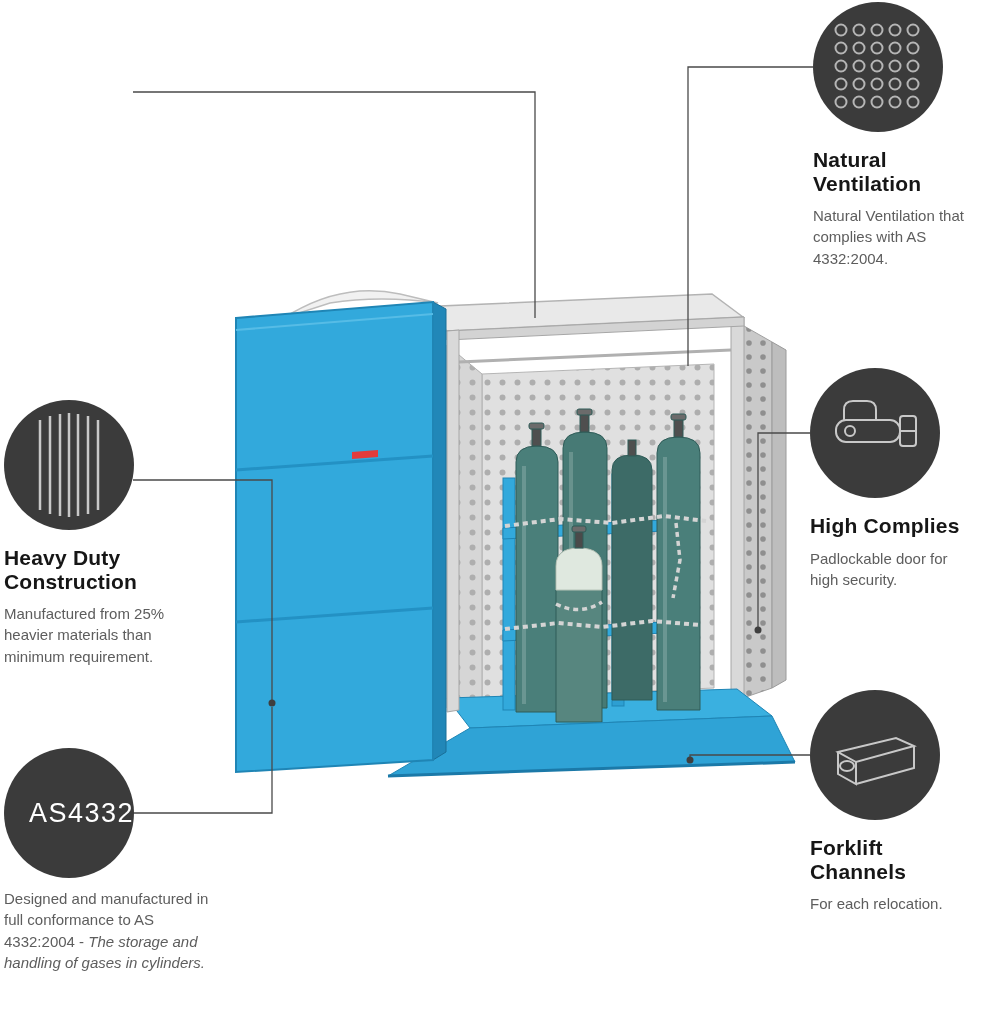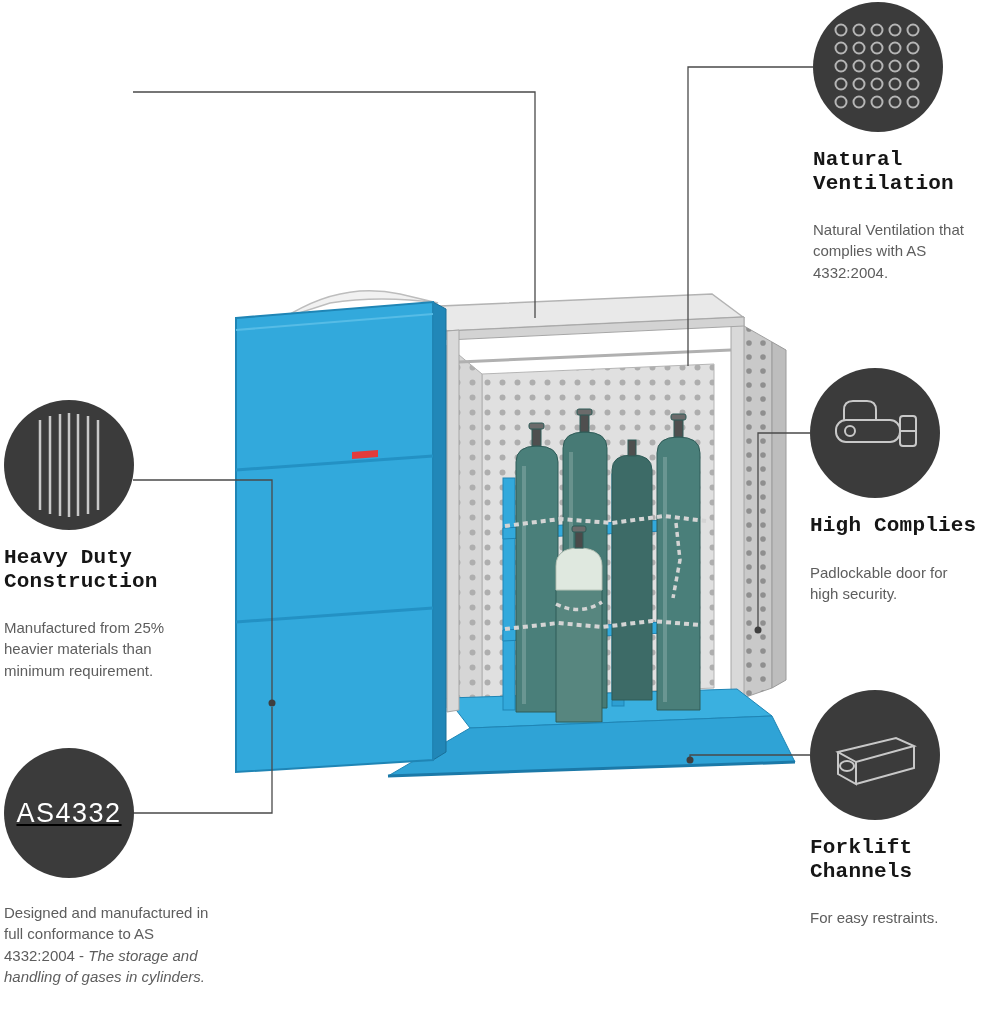--- a/index.html
+++ b/index.html
@@ -3,30 +3,30 @@
 <meta charset="utf-8">
 <style>
   * { margin:0; padding:0; box-sizing:border-box; }
   html,body { width:982px; height:1024px; background:#ffffff; font-family:"Liberation Sans", sans-serif; }
   .canvas { position:relative; width:982px; height:1024px; overflow:hidden; }
   svg.scene { position:absolute; left:0; top:0; }
   .feature { position:absolute; }
   .circle {
     width:130px; height:130px; border-radius:50%;
     background: var(--circle-bg, #3b3b3b);
-    overflow:hidden; display:flex; align-items:center; justify-content:center;text-decoration:underline;
+    overflow:hidden; display:flex; align-items:center; justify-content:flex-end;
   }
   .feature h3 {
     margin-top:16px;
     font-size:21px; font-weight:bold; line-height:1.12;
     color: var(--heading-text, #161616);
-    white-space: pre-line; letter-spacing:.2px;font-family:Liberation Mono, monospace;
+    white-space: pre-line; letter-spacing:.2px;
   }
   .feature p {
-    margin-top:24px;
+    margin-top:10px;
     font-size:15px; line-height:1.42;
     color: var(--body-text, #5d5d5d);
   }
   .feature .italic { font-style: italic; }
   .badge-text { color:#ffffff; font-size:27px; letter-spacing:1.5px; }
   .f-l1 { left:4px;  top:27px;  width:198px; }
   .f-l2 { left:4px;  top:400px; width:198px; }
   .f-l3 { left:4px;  top:748px; width:205px; }
   .f-r1 { left:813px; top:2px;   width:168px; }
   .f-r2 { left:810px; top:368px; width:168px; }
@@ -226,16 +226,16 @@
         <g stroke="#c8c8c8" fill="none" stroke-width="2">
           <path d="M28,62 L86,48 L104,56 L46,72 Z"></path>
           <path d="M28,62 L28,84 L46,94 L46,72"></path>
           <path d="M46,94 L104,78 L104,56"></path>
           <ellipse cx="37" cy="76" rx="7" ry="5"></ellipse>
         </g>
       </svg>
     </div>
     <h3>Forklift
 Channels</h3>
-    <p>For easy restraints.</p>
+    <p>For each relocation.</p>
   </section>
 
 </div>
 
 </body></html>

